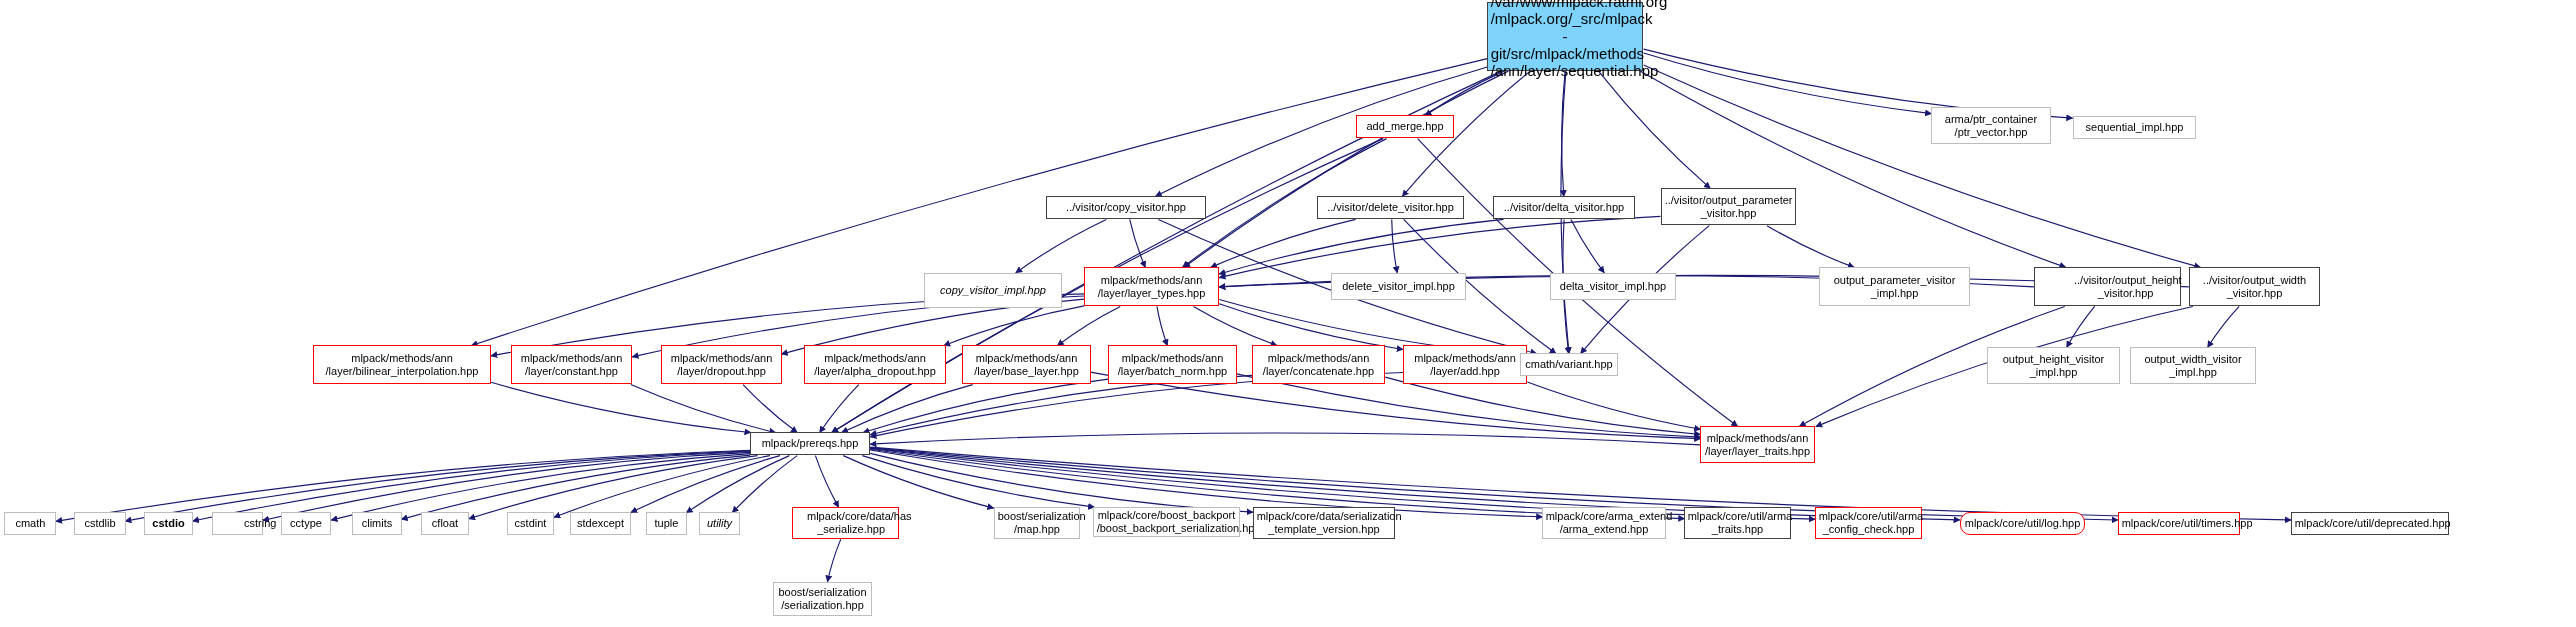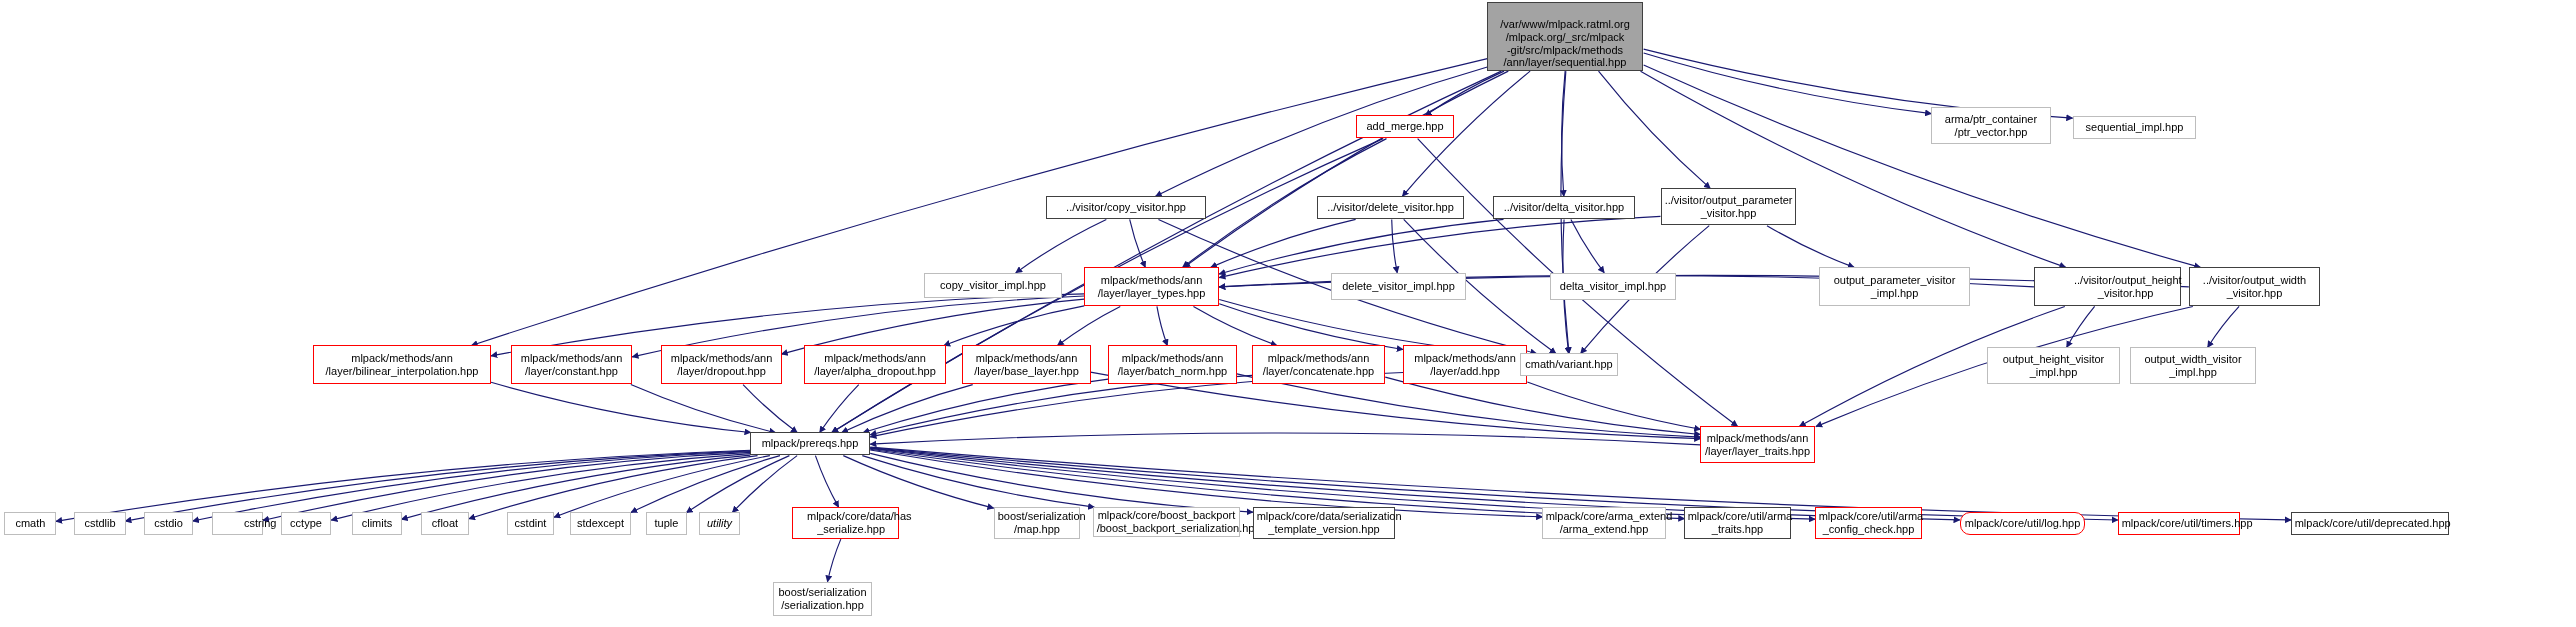--- a/index.html
+++ b/index.html
@@ -6,21 +6,21 @@
   html,body{margin:0;padding:0;background:#ffffff;}
   #canvas{position:relative;width:2576px;height:628px;overflow:hidden;
           font-family:"Liberation Sans","DejaVu Sans",sans-serif;background:#fff;}
   svg.edges{position:absolute;left:0;top:0;width:2576px;height:628px;pointer-events:none;}
   .node{position:absolute;box-sizing:border-box;display:flex;align-items:center;
         justify-content:center;text-align:center;line-height:1.15;color:#000;
         background:#ffffff;font-size:11px;padding:0.9px 2.7px;white-space:pre-line;}
   .node.grey-border{border:0.9px solid #bdbdbd;}
   .node.black-border{border:1.2px solid #404040;}
   .node.red-border{border:1.4px solid #ff0000;}
-  .node.root{border:1.4px solid #404040;background:#a3a3a3;font-size:11px;align-items:flex-end;}
+  .node.root{border:1.4px solid #404040;background:#7dd3fc;font-size:15px;}
   .node span{display:block;width:100%;}
 </style>
 </head>
 <body>
 
 <div id="canvas">
   <svg class="edges" viewBox="0 0 2901 707" width="2576" height="628">
     <defs>
       <marker id="arrow" viewBox="0 0 10 10" refX="9" refY="5" markerWidth="6" markerHeight="6" orient="auto-start-reverse">
         <path d="M 0 0 L 10 5 L 0 10 z" fill="#191970"></path>
@@ -114,21 +114,21 @@
 /ann/layer/sequential.hpp</span></div>
       <div class="node red-border" style="left: 1356px; top: 115px; width: 98px; height: 23px;"><span>add_merge.hpp</span></div>
       <div class="node grey-border" style="left: 1931px; top: 107px; width: 120px; height: 37px;"><span>arma/ptr_container
 /ptr_vector.hpp</span></div>
       <div class="node grey-border" style="left: 2073px; top: 116px; width: 123px; height: 23px;"><span>sequential_impl.hpp</span></div>
       <div class="node black-border" style="left: 1046px; top: 196px; width: 160px; height: 23px;"><span>../visitor/copy_visitor.hpp</span></div>
       <div class="node black-border" style="left: 1317px; top: 196px; width: 147px; height: 23px;"><span>../visitor/delete_visitor.hpp</span></div>
       <div class="node black-border" style="left: 1493px; top: 196px; width: 142px; height: 23px;"><span>../visitor/delta_visitor.hpp</span></div>
       <div class="node black-border" style="left: 1661px; top: 188px; width: 135px; height: 37px;"><span>../visitor/output_parameter
 _visitor.hpp</span></div>
-      <div class="node grey-border" style="left: 924px; top: 273px; width: 138px; height: 25px;"><span>copy_visitor_impl.hpp</span></div>
+      <div class="node grey-border" style="left: 924px; top: 273px; width: 138px; height: 35px; font-style: italic;"><span>copy_visitor_impl.hpp</span></div>
       <div class="node red-border" style="left: 1084px; top: 267px; width: 135px; height: 39px;"><span>mlpack/methods/ann
 /layer/layer_types.hpp</span></div>
       <div class="node grey-border" style="left: 1331px; top: 273px; width: 135px; height: 27px;"><span>delete_visitor_impl.hpp</span></div>
       <div class="node grey-border" style="left: 1550px; top: 273px; width: 126px; height: 27px;"><span>delta_visitor_impl.hpp</span></div>
       <div class="node grey-border" style="left: 1819px; top: 267px; width: 151px; height: 39px;"><span>output_parameter_visitor
 _impl.hpp</span></div>
       <div class="node black-border" style="left: 2034px; top: 267px; width: 147px; height: 39px; padding-left: 39px;"><span>../visitor/output_height
 _visitor.hpp</span></div>
       <div class="node black-border" style="left: 2189px; top: 267px; width: 131px; height: 39px;"><span>../visitor/output_width
 _visitor.hpp</span></div>
@@ -151,21 +151,21 @@
       <div class="node grey-border" style="left: 1520px; top: 353px; width: 98px; height: 23px;"><span>cmath/variant.hpp</span></div>
       <div class="node grey-border" style="left: 1987px; top: 347px; width: 133px; height: 37px;"><span>output_height_visitor
 _impl.hpp</span></div>
       <div class="node grey-border" style="left: 2130px; top: 347px; width: 126px; height: 37px;"><span>output_width_visitor
 _impl.hpp</span></div>
       <div class="node red-border" style="left: 1700px; top: 426px; width: 115px; height: 37px;"><span>mlpack/methods/ann
 /layer/layer_traits.hpp</span></div>
       <div class="node black-border" style="left: 750px; top: 432px; width: 120px; height: 23px;"><span>mlpack/prereqs.hpp</span></div>
       <div class="node grey-border" style="left: 4.4px; top: 512px; width: 52px; height: 23px;"><span>cmath</span></div>
       <div class="node grey-border" style="left: 74px; top: 512px; width: 52px; height: 23px;"><span>cstdlib</span></div>
-      <div class="node grey-border" style="left: 144px; top: 512px; width: 49px; height: 23px;"><span>cstdio</span></div>
+      <div class="node grey-border" style="left: 144px; top: 512px; width: 49px; height: 23px; font-weight: bold;"><span>cstdio</span></div>
       <div class="node grey-border" style="left: 212px; top: 512px; width: 51px; height: 23px; padding-left: 31px;"><span>cstring</span></div>
       <div class="node grey-border" style="left: 281px; top: 512px; width: 50px; height: 23px;"><span>cctype</span></div>
       <div class="node grey-border" style="left: 352px; top: 512px; width: 50px; height: 23px;"><span>climits</span></div>
       <div class="node grey-border" style="left: 421px; top: 512px; width: 48px; height: 23px;"><span>cfloat</span></div>
       <div class="node grey-border" style="left: 507px; top: 512px; width: 47px; height: 23px;"><span>cstdint</span></div>
       <div class="node grey-border" style="left: 570px; top: 512px; width: 61px; height: 23px;"><span>stdexcept</span></div>
       <div class="node grey-border" style="left: 646px; top: 512px; width: 41px; height: 23px;"><span>tuple</span></div>
       <div class="node grey-border" style="left: 699px; top: 512px; width: 41px; height: 23px; font-style: italic;"><span>utility</span></div>
       <div class="node red-border" style="left: 792px; top: 507px; width: 107px; height: 32px; padding-left: 14px;"><span>mlpack/core/data/has
 _serialize.hpp</span></div>

